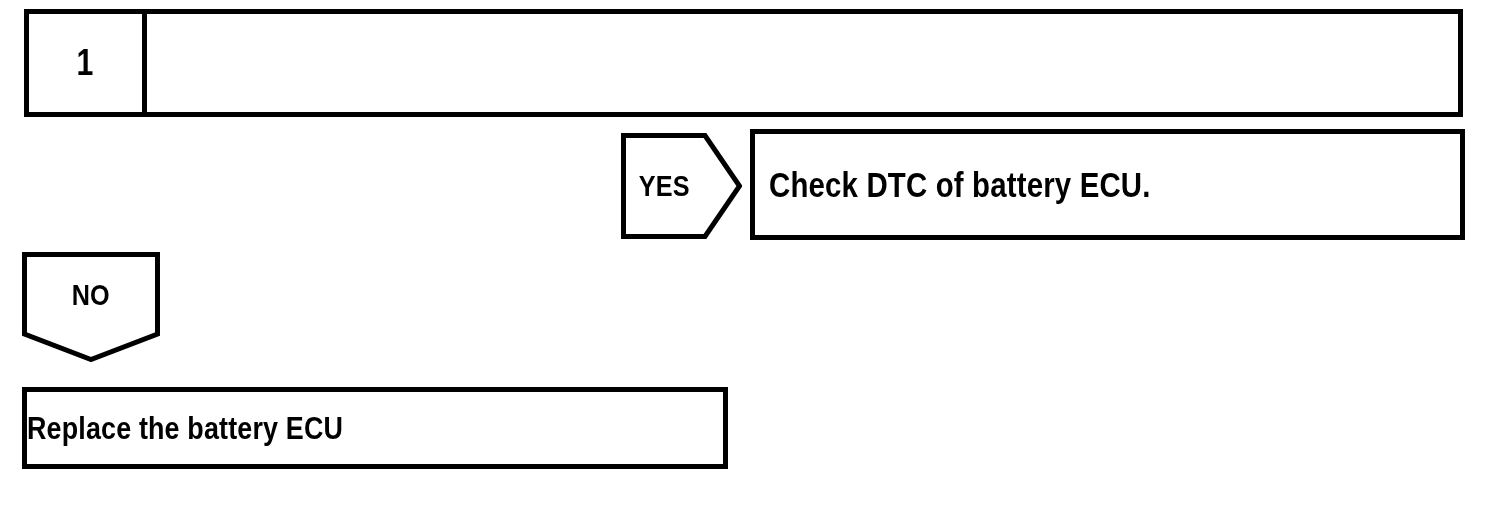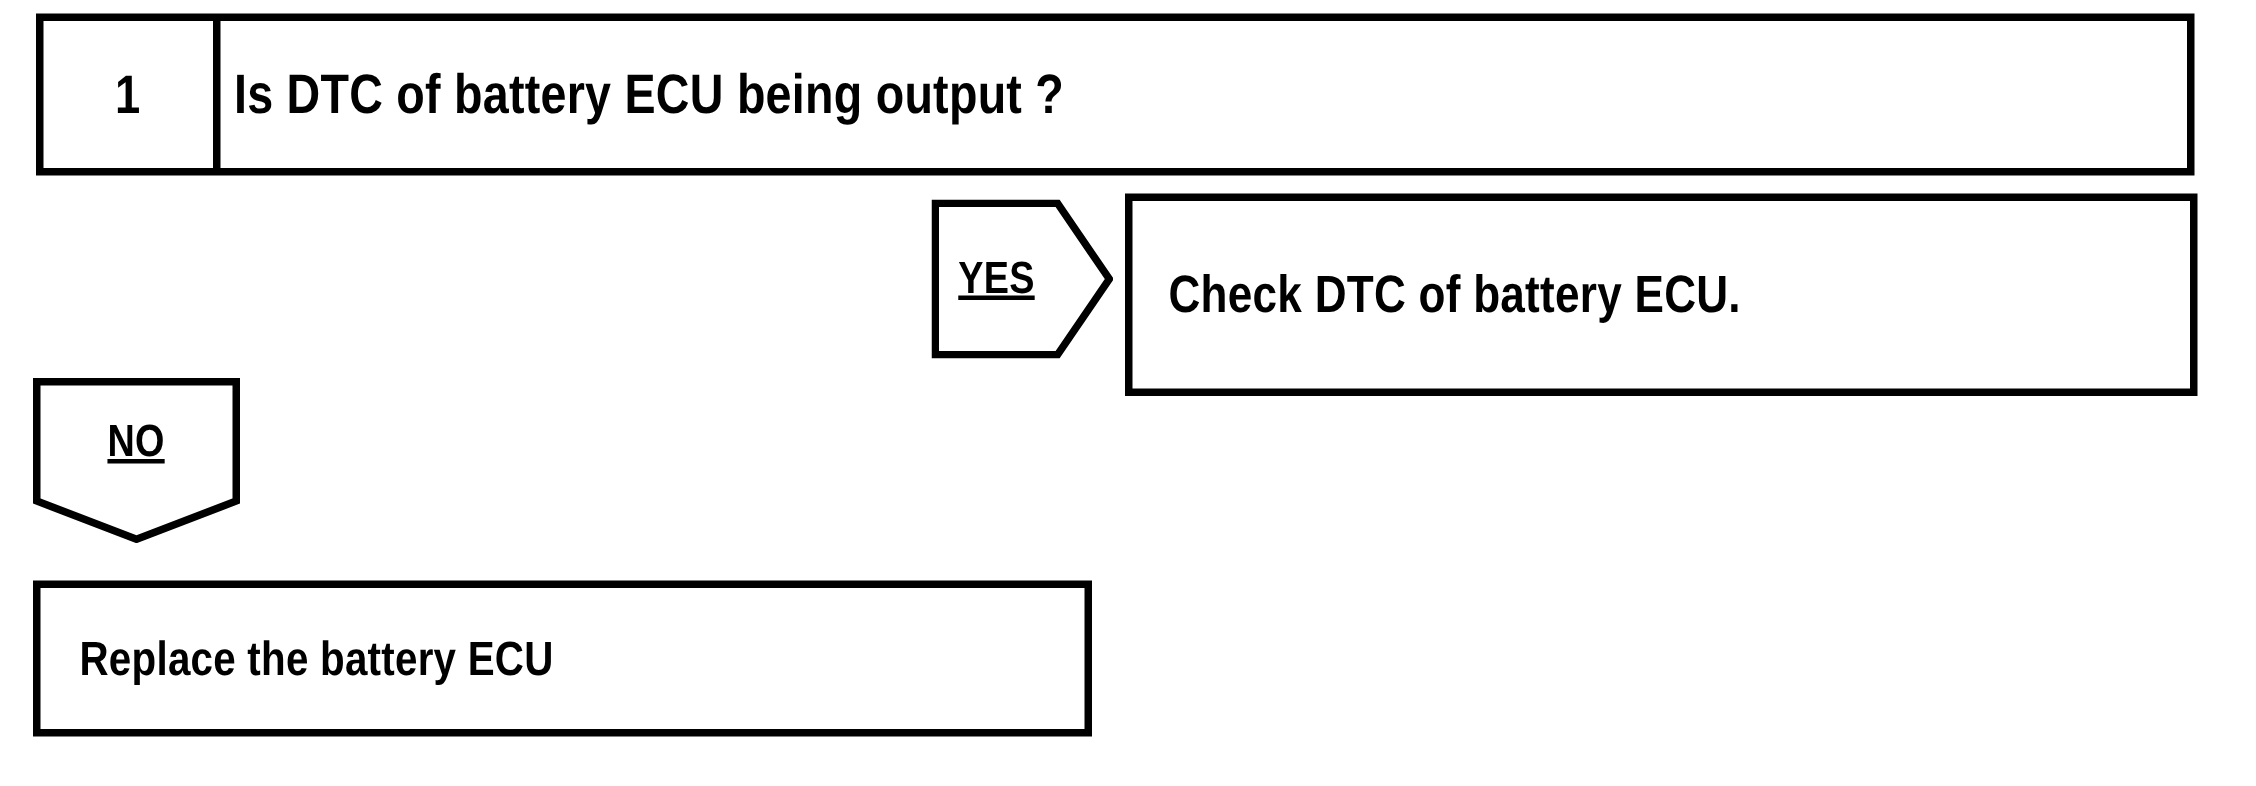--- a/index.html
+++ b/index.html
@@ -70,21 +70,20 @@
     position: absolute;
     left: 0;
     top: 0;
     display: block;
   }
   .connector .label-area {
     position: absolute;
     display: flex;
     align-items: center;
     justify-content: center;
-    text-decoration: underline;
   }
   .connector .t { font-size: 30px; }
 
   .yes-connector {
     left: 621px;
     top: 133px;
     width: 121px;
     height: 106px;
   }
   .yes-connector .label-area {
@@ -101,46 +100,42 @@
   .no-connector .label-area {
     left: 0; top: 0;
     width: 138px; height: 85px;
   }
 
   
   .yes-action-box {
     left: 750px;
     top: 129px;
     width: 715px;
-    height: 135px;
-    padding-left: 24px;
+    height: 111px;
+    padding-left: 14px;
   }
   .yes-action-box .t { font-size: 35px; }
 
   
   .no-action-box {
     left: 22px;
     top: 387px;
     width: 706px;
-    height: 104px;
-    padding-left: 26px;
+    height: 82px;
   }
   .no-action-box .t { font-size: 32px; }
 </style>
 </head>
 <body>
 
 <div class="canvas">
 
   <div class="box step-box">
     <div class="step-num-cell">
       <span class="t t-center">1</span>
-    </div>
-    <div class="step-question-cell">
-      <span class="t">Is DTC of battery ECU being output ?</span>
     </div>
   </div>
 
   <div class="connector yes-connector">
     <svg width="121" height="106" viewBox="0 0 121 106">
       <polygon points="2.5,2.5 84,2.5 118.5,53 84,103.5 2.5,103.5" fill="#ffffff" stroke="#000000" stroke-width="5" stroke-linejoin="miter"></polygon>
     </svg>
     <div class="label-area">
       <span class="t t-center">YES</span>
     </div>

